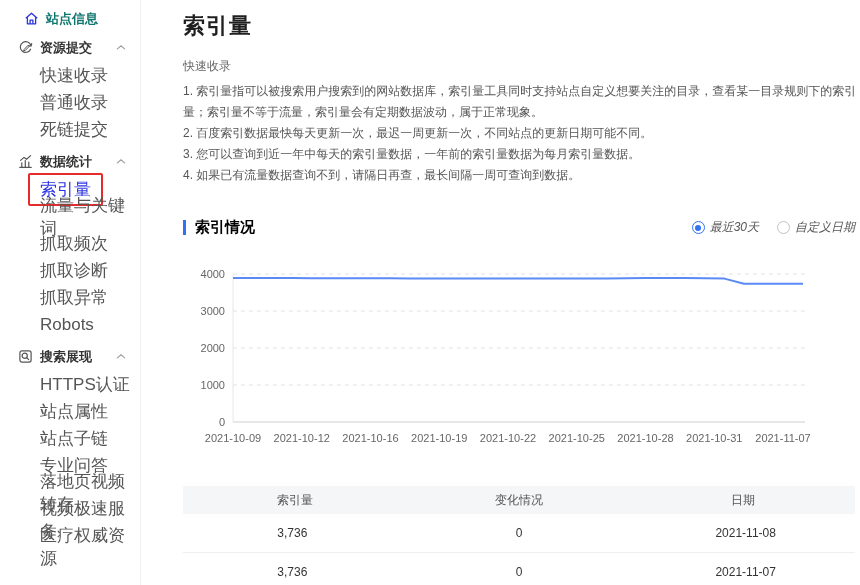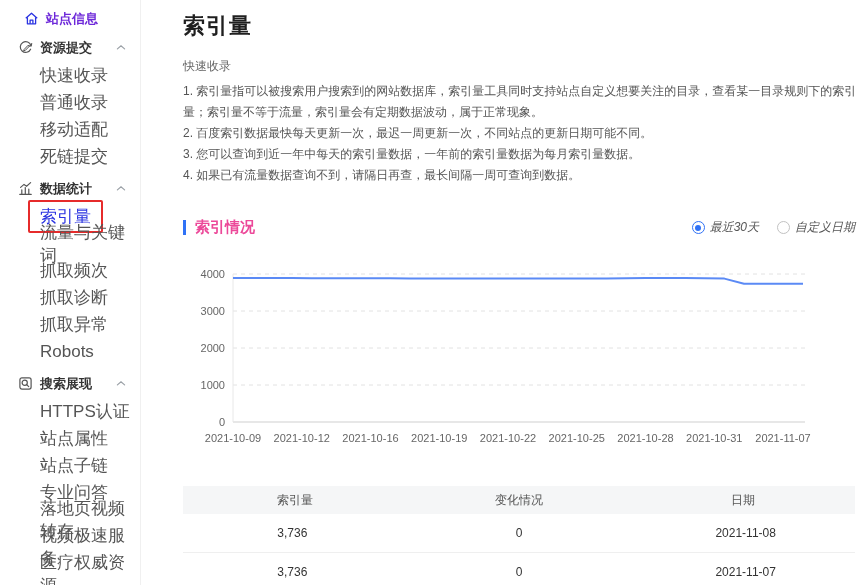--- a/index.html
+++ b/index.html
@@ -11,35 +11,35 @@
   }
   
   .sidebar { position: absolute; left: 0; top: 0; width: 141px; height: 585px;
              border-right: 1px solid #f0f0f0; background: #fff; padding-top: 4px; }
   .side-root { display: flex; align-items: center; height: 29px; padding-left: 17px;
                font-size: 13px; font-weight: 600; color: #333; cursor: pointer; }
   .side-root.gap { margin-top: 4px; }
   .side-root .icon { width: 16px; height: 16px; margin-right: 7px;
                      display: flex; align-items: center; justify-content: center; }
   .side-root .chev { margin-left: auto; margin-right: 14px; display: flex; }
-  .side-root.blue { color: #6d28d9; padding-left: 23px; }
+  .side-root.blue { color: #0f766e; padding-left: 23px; }
   .side-sub { height: 27px; display: flex; align-items: center; padding-left: 40px;
               font-size: 17px; color: #555; cursor: pointer; }
   .side-sub.active { color: #2932e1; }
   .side-sub.active .red-box { border: 2px solid #e62b2b; border-radius: 2px;
               padding: 3px 10px; margin-left: -12px; }
   
   .main { position: absolute; left: 142px; top: 0; width: 718px; padding-left: 41px; }
   .page-title { font-size: 22px; font-weight: bold; color: #1f1f1f; margin-top: 11px;
                 letter-spacing: 1px; }
   .usage-title { margin-top: 17px; font-size: 12px; color: #666; margin-bottom: 6px; }
   .usage p { font-size: 12px; color: #555; line-height: 21px; }
   .panel-head { display: flex; align-items: center; margin-top: 32px; width: 672px; }
   .blue-bar { width: 3px; height: 15px; background: #3072f6; margin-right: 9px; }
-  .panel-title { font-size: 15px; font-weight: bold; color: #ec4899; text-align: right; }
+  .panel-title { font-size: 15px; font-weight: bold; color: #000000; text-align: right; }
   .radio-group { margin-left: auto; display: flex; align-items: center;
                  font-size: 12px; color: #555; }
   .radio-opt { display: flex; align-items: center; cursor: pointer; font-style: italic; }
   .radio-opt + .radio-opt { margin-left: 18px; }
   .radio { width: 13px; height: 13px; border-radius: 50%; border: 1px solid #c2c2c2;
            margin-right: 5px; position: relative; background: #fff; }
   .radio.sel { border-color: #3072f6; }
   .radio.sel::after { content: ""; position: absolute; inset: 2.5px; border-radius: 50%;
            background: #3072f6; }
   .chart-svg { display: block; margin-top: 27px; }
@@ -78,23 +78,20 @@
         <svg width="10" height="7" viewBox="0 0 10 7" fill="none" stroke="#9aa0a6" stroke-width="1.2" stroke-linecap="round">
           <path d="M1.4 4.9 L5 1.7 L8.6 4.9"></path>
         </svg>
       </span>
     </div>
     <div class="side-sub">
       <span>快速收录</span>
     </div>
     <div class="side-sub">
       <span>普通收录</span>
-    </div>
-    <div class="side-sub">
-      <span>移动适配</span>
     </div>
     <div class="side-sub">
       <span>死链提交</span>
     </div>
     <div class="side-root gap">
       <span class="icon">
         <svg width="15" height="15" viewBox="0 0 15 15" fill="none" stroke="#555" stroke-width="1.2" stroke-linecap="round">
           <path d="M1.8 13.4 H13.2"></path>
           <path d="M3.8 13.2 V8.8"></path>
           <path d="M7.3 13.2 V6.6"></path>

